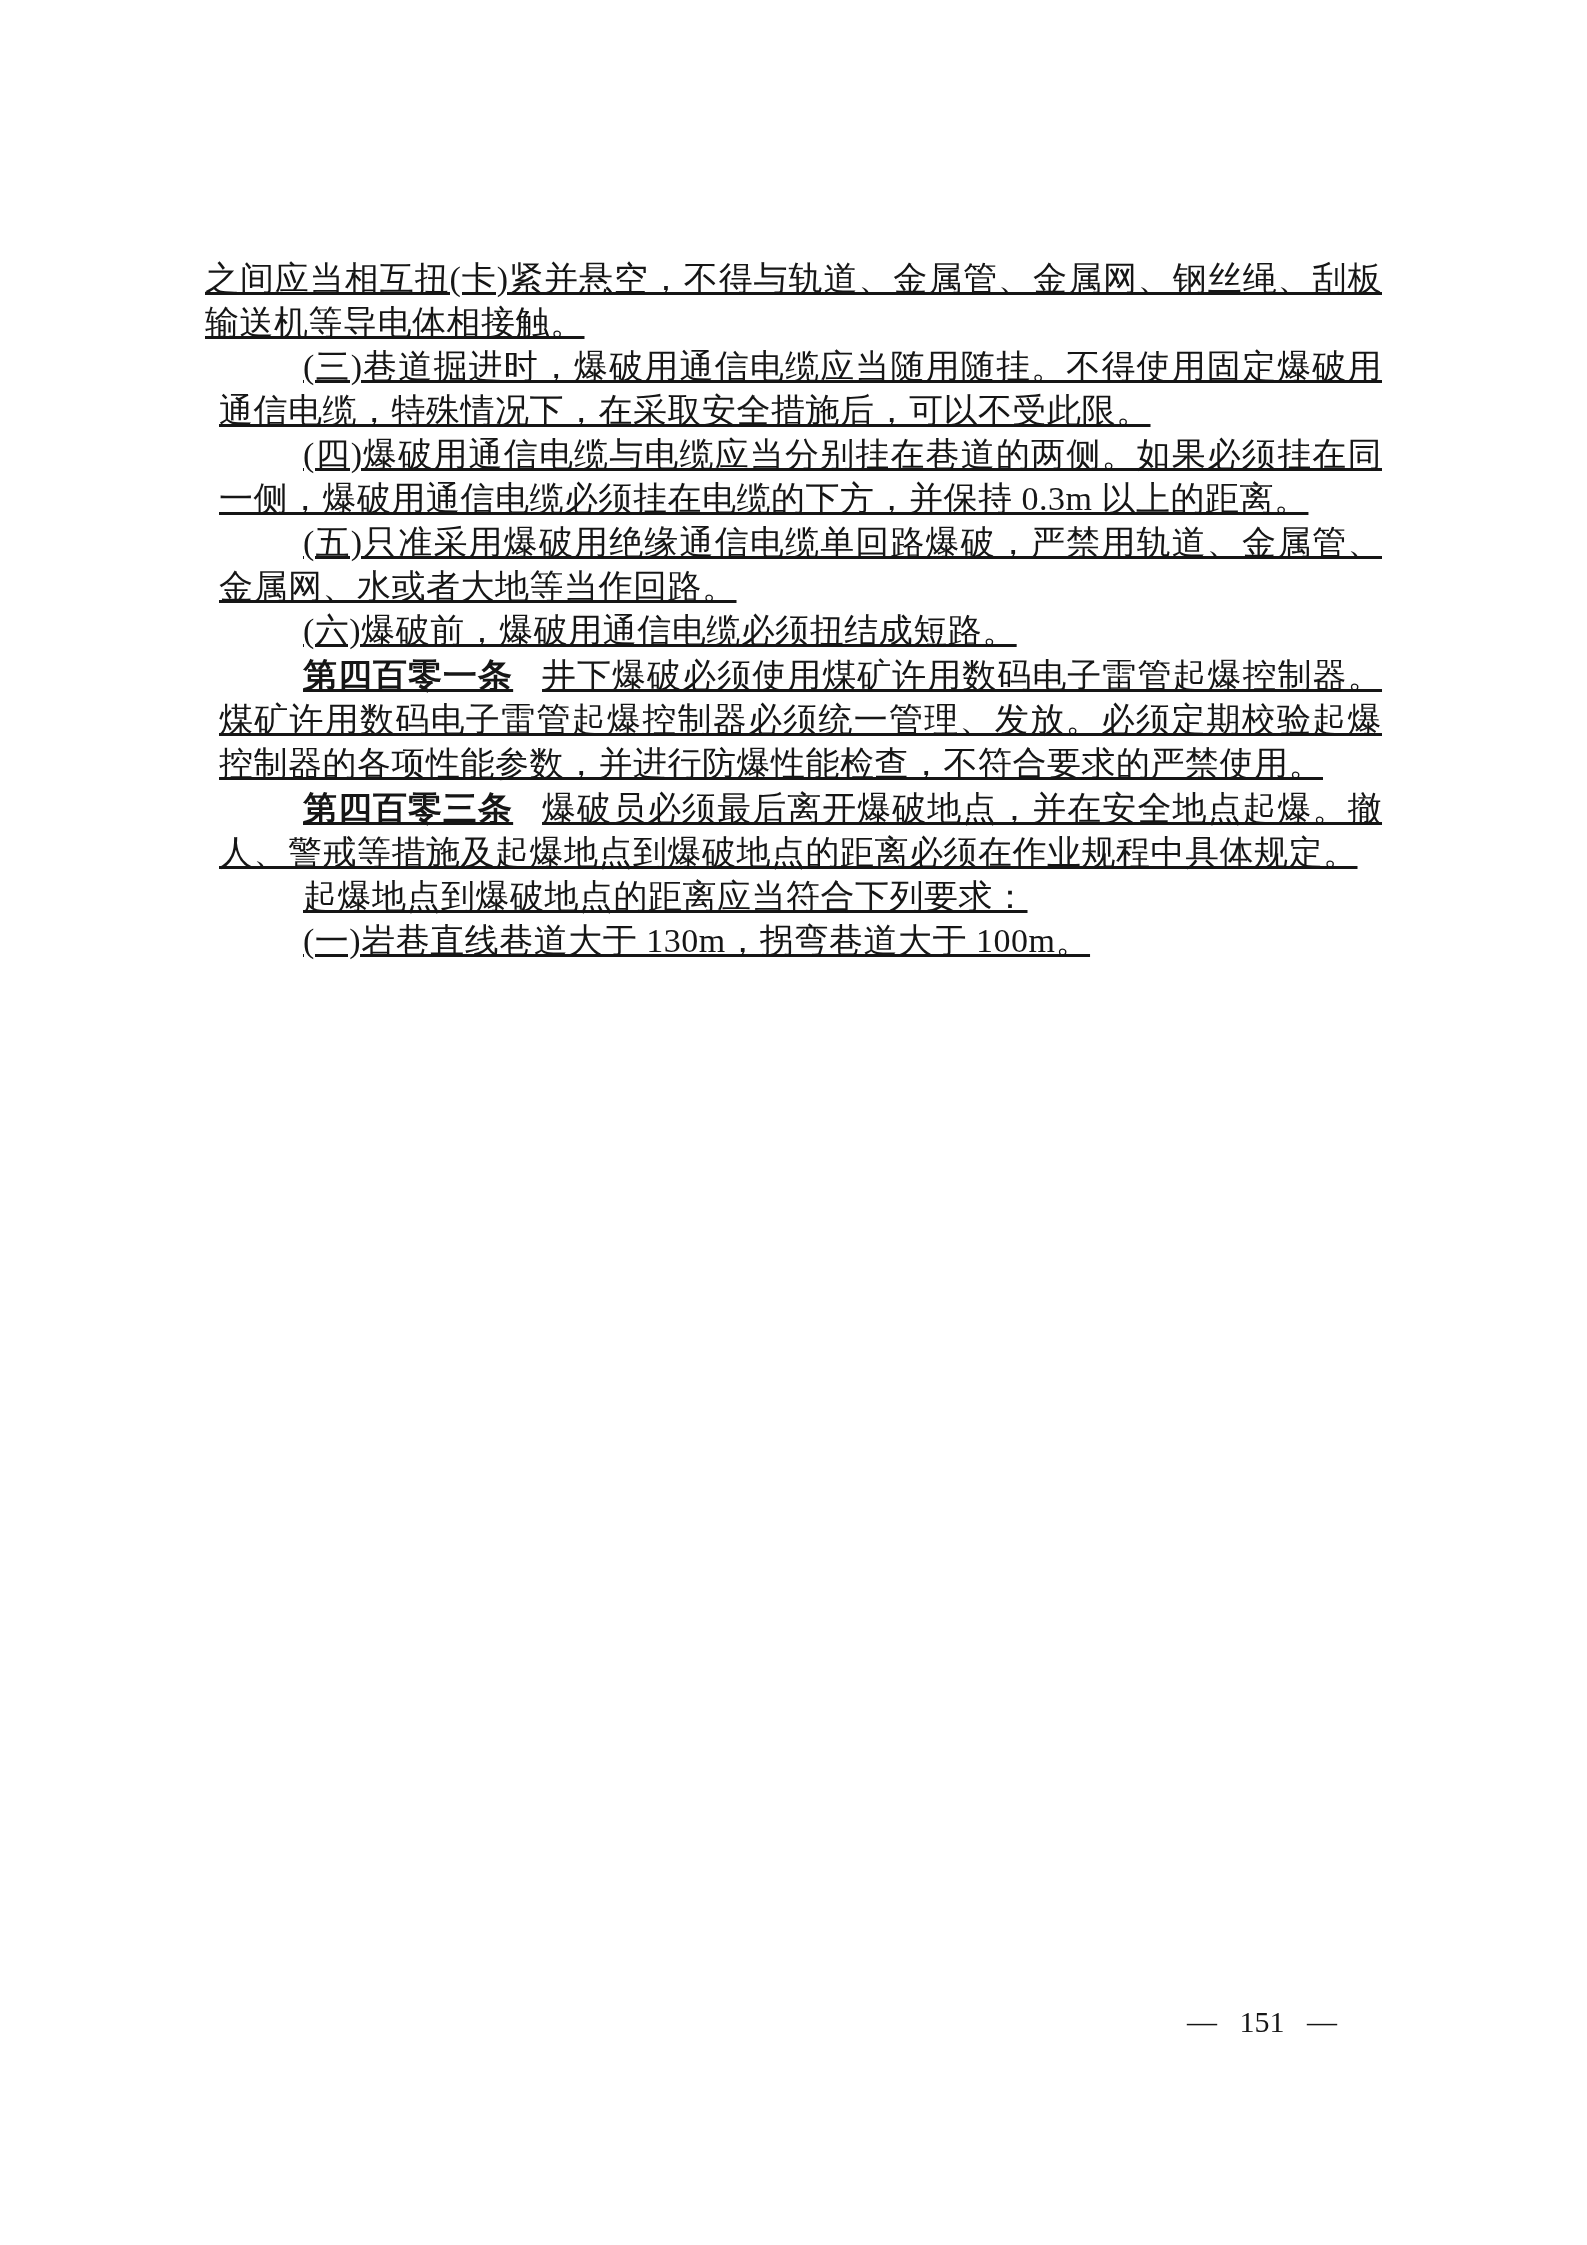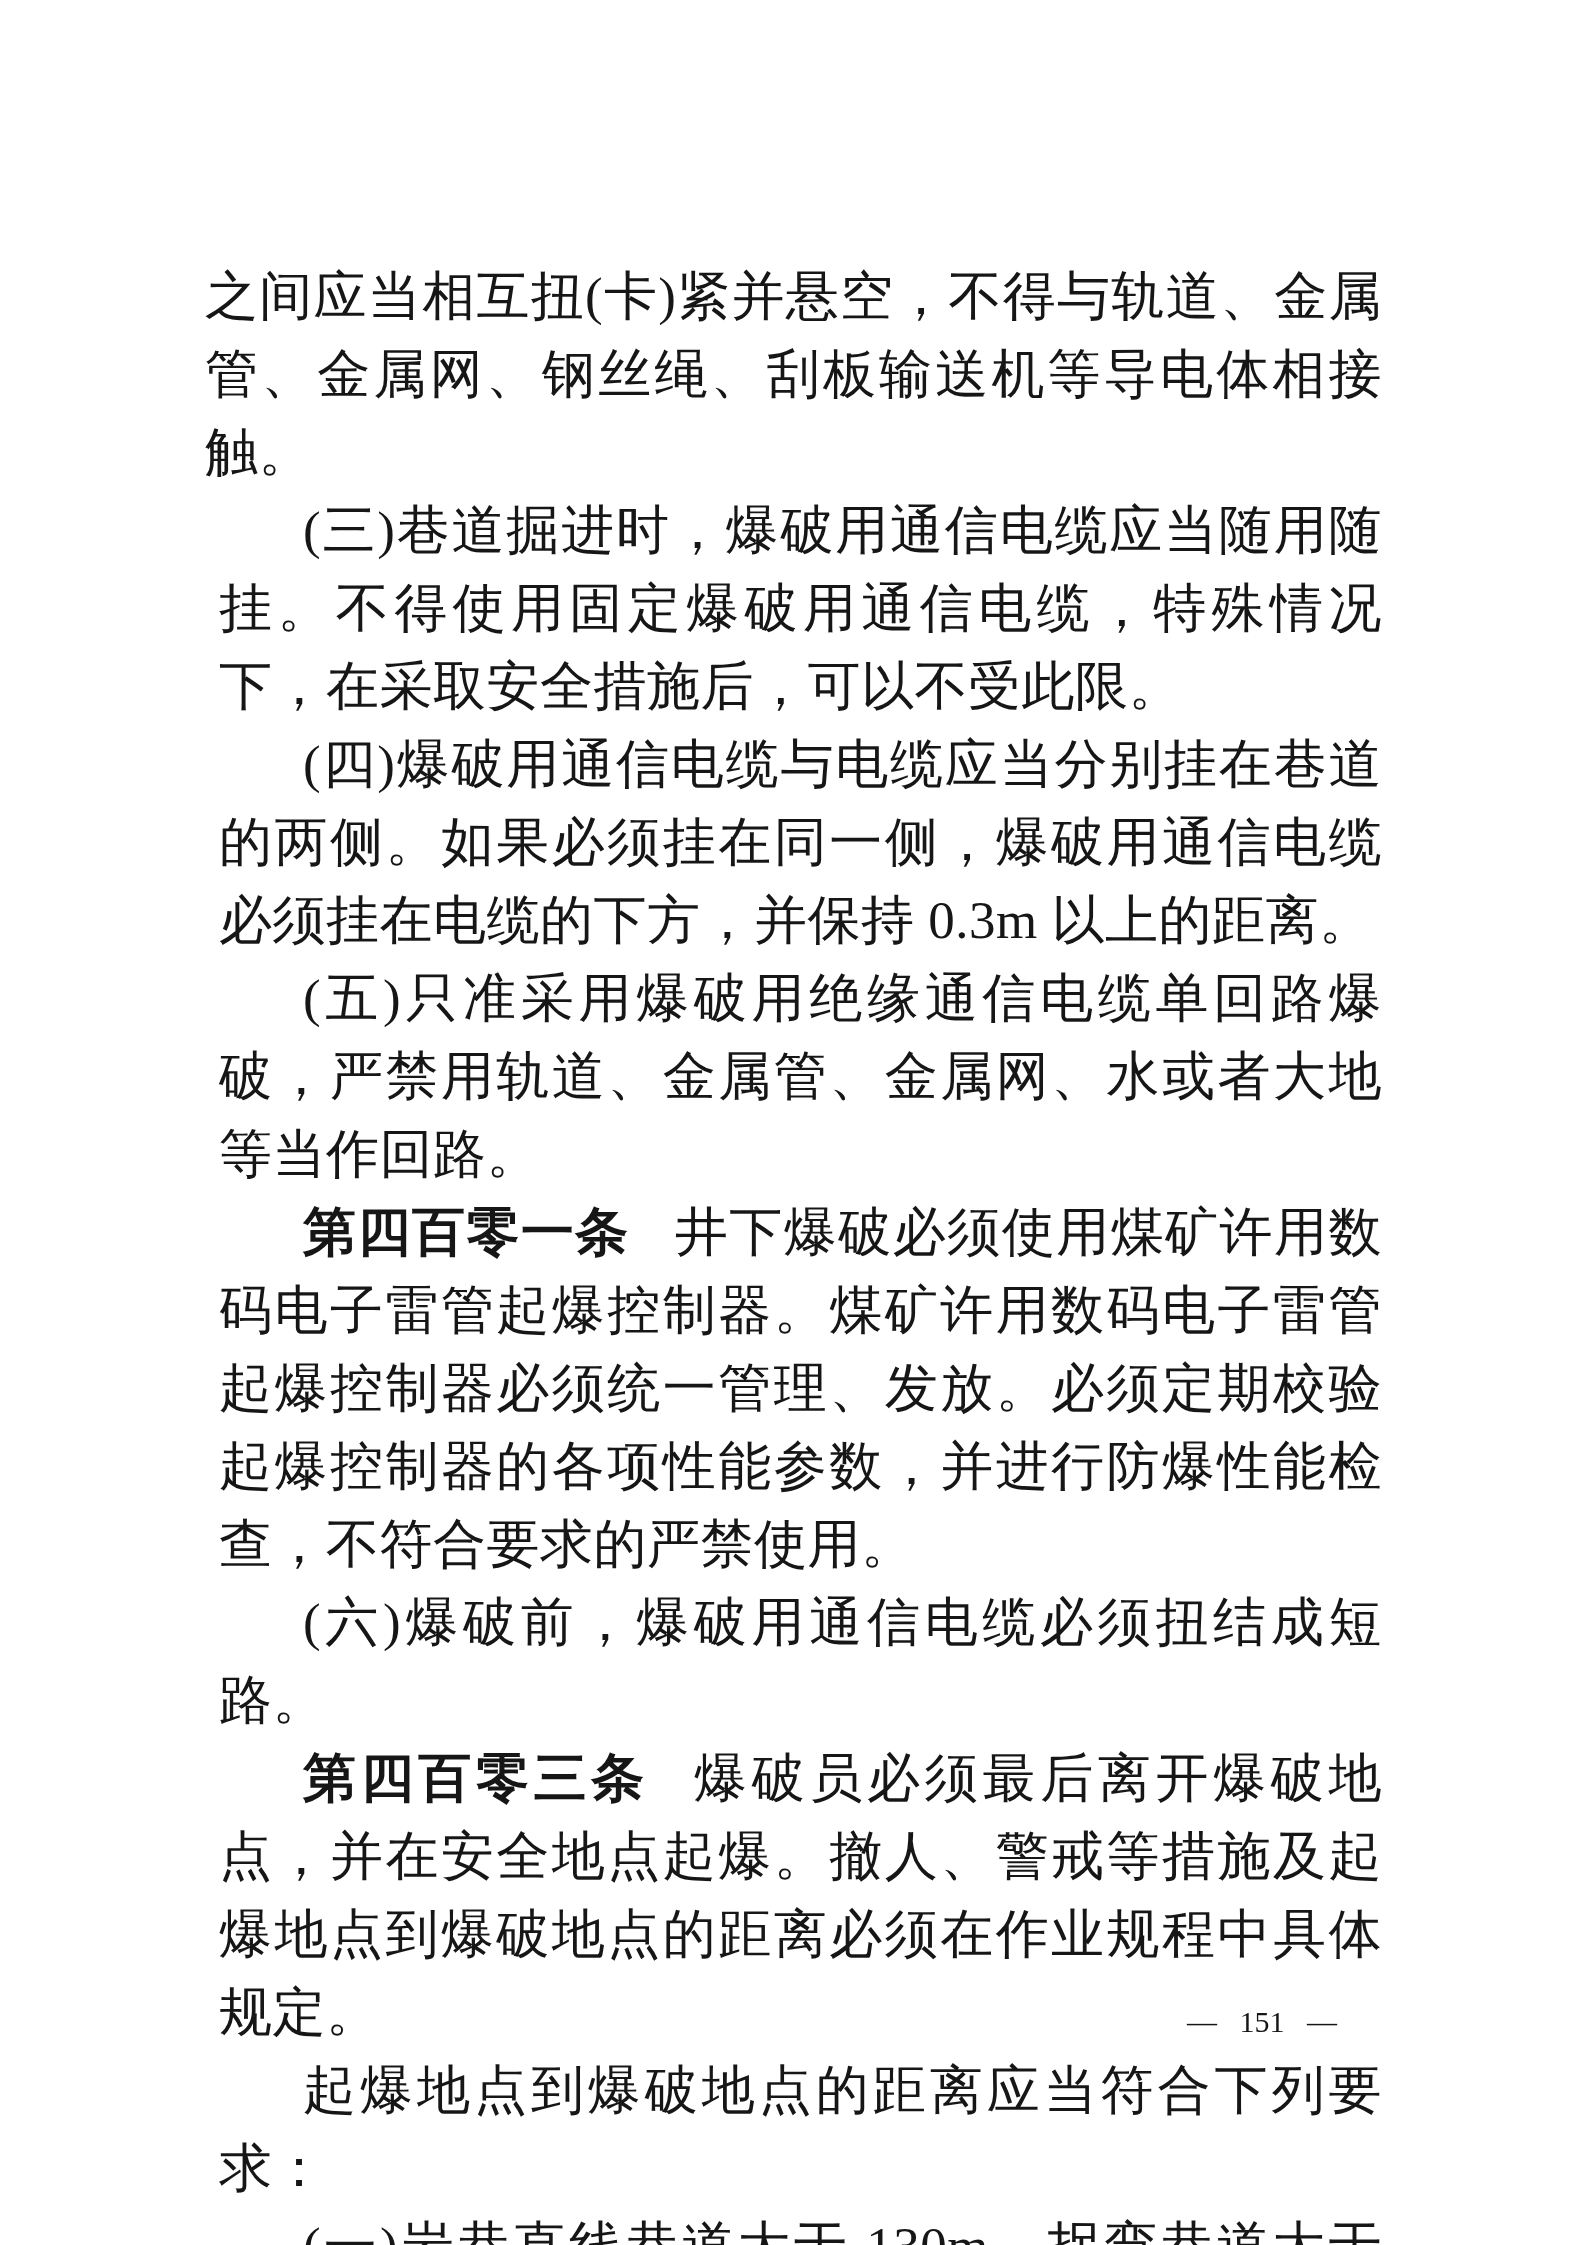--- a/index.html
+++ b/index.html
@@ -18,25 +18,26 @@
   }
   .content {
     position: absolute;
     left: 205px;
     right: 205px;
     top: 257px;
   }
   .content p {
     margin: 0;
     padding: 0;
-    font-size: 53px;
-    line-height: 78px;
+    font-size: 34px;
+    line-height: 44px;
     text-align: justify;
     text-justify: inter-ideograph;
     letter-spacing: 0.5px;
+    text-decoration: underline;
   }
   .content p.indent {
     text-indent: 84px;
     margin-left: 14px;
   }
   .article-no {
     font-weight: 700;
     font-family: "Liberation Sans", "DejaVu Sans", sans-serif;
     margin-right: 0.85em;
   }
@@ -72,25 +73,25 @@
 
     <p class="indent">
       <span>(四)爆破用通信电缆与电缆应当分别挂在巷道的两侧。如果必须挂在同一侧，爆破用通信电缆必须挂在电缆的下方，并保持 0.3m 以上的距离。</span>
     </p>
 
     <p class="indent">
       <span>(五)只准采用爆破用绝缘通信电缆单回路爆破，严禁用轨道、金属管、金属网、水或者大地等当作回路。</span>
     </p>
 
     <p class="indent">
-      <b class="article-no">第四百零一条</b><span>井下爆破必须使用煤矿许用数码电子雷管起爆控制器。煤矿许用数码电子雷管起爆控制器必须统一管理、发放。必须定期校验起爆控制器的各项性能参数，并进行防爆性能检查，不符合要求的严禁使用。</span>
+      <span>(六)爆破前，爆破用通信电缆必须扭结成短路。</span>
     </p>
 
     <p class="indent">
-      <span>(六)爆破前，爆破用通信电缆必须扭结成短路。</span>
+      <b class="article-no">第四百零一条</b><span>井下爆破必须使用煤矿许用数码电子雷管起爆控制器。煤矿许用数码电子雷管起爆控制器必须统一管理、发放。必须定期校验起爆控制器的各项性能参数，并进行防爆性能检查，不符合要求的严禁使用。</span>
     </p>
 
 
     <p class="indent">
       <b class="article-no">第四百零三条</b><span>爆破员必须最后离开爆破地点，并在安全地点起爆。撤人、警戒等措施及起爆地点到爆破地点的距离必须在作业规程中具体规定。</span>
     </p>
 
     <p class="indent">
       <span>起爆地点到爆破地点的距离应当符合下列要求：</span>
     </p>

